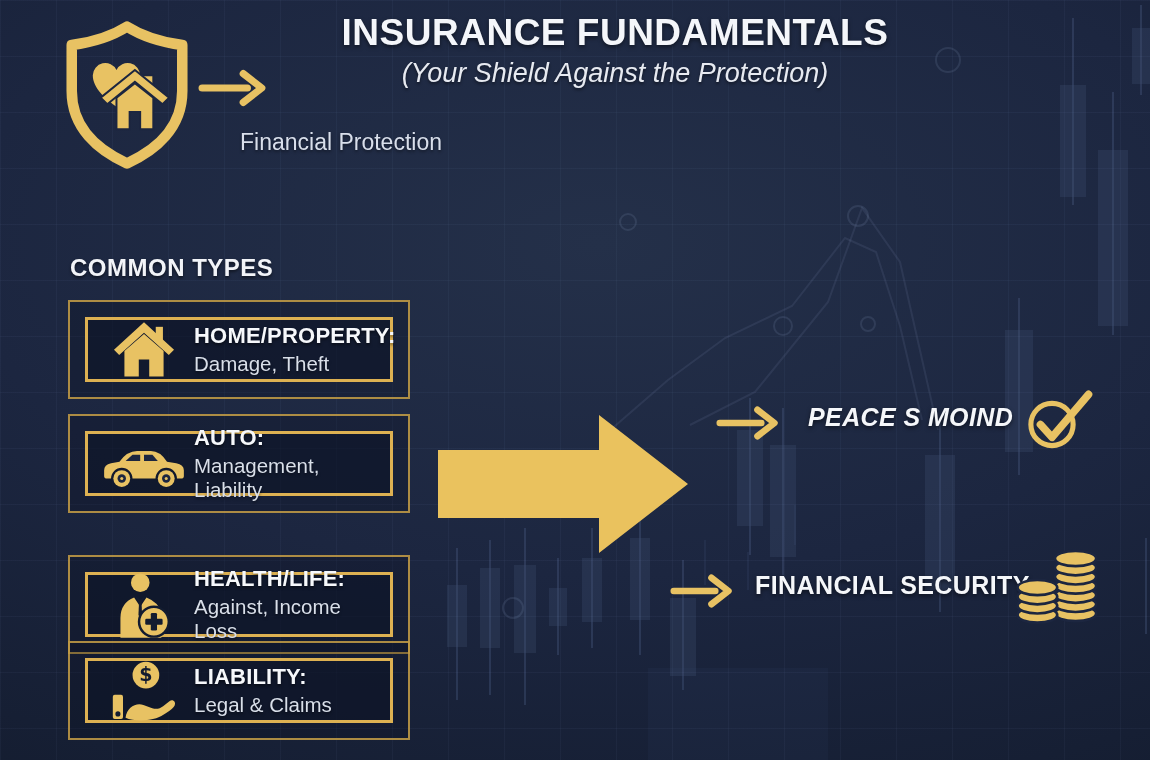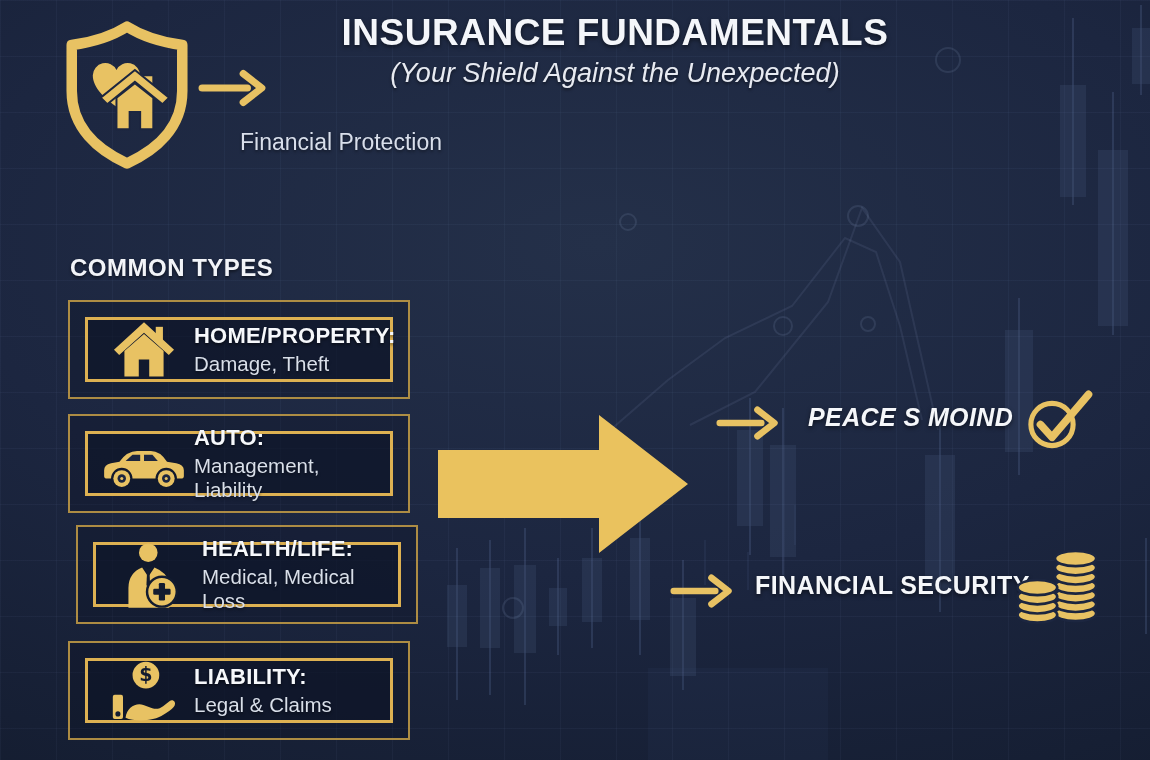--- a/index.html
+++ b/index.html
@@ -122,21 +122,21 @@
     <path d="M58 38 L84 59 L79 64 L58 47 L37 64 L32 59 Z" fill="#e8c263" stroke="#1c2640" stroke-width="1.5"></path>
     <path d="M44 59 L58 48 L72 59 L72 83 L62 83 L62 70 L54 70 L54 83 L44 83 Z" fill="#e8c263" stroke="#1c2640" stroke-width="1.5"></path>
   </svg>
 
   <svg class="abs" style="left:198px;top:66px;" width="72" height="44" viewBox="0 0 70 40">
     <line x1="4" y1="20" x2="48" y2="20" stroke="#e8c263" stroke-width="7" stroke-linecap="round"></line>
     <path d="M44 6 L62 20 L44 34" fill="none" stroke="#e8c263" stroke-width="7" stroke-linecap="round" stroke-linejoin="round"></path>
   </svg>
 
   <div class="abs title">INSURANCE FUNDAMENTALS</div>
-  <div class="abs subtitle">(Your Shield Against the Unexpected)</div>
+  <div class="abs subtitle">(Your Shield Against the Protection)</div>
   <div class="abs tagline">
     <div>Financial Protection</div>
   </div>
 
   <div class="abs section-heading" style="left:70px;top:254px;">COMMON TYPES</div>
 
   <div class="abs type-card" style="top:300px;">
     <div class="type-card-inner">
       <div class="type-icon-col">
         <svg width="68" height="62" viewBox="0 0 100 95">
@@ -167,36 +167,36 @@
             <circle cx="89" cy="55" r="2" fill="#e8c263"></circle>
         </svg>
       </div>
       <div class="type-text-col">
         <div class="type-label">AUTO:</div>
         <div class="type-detail">Management, Liability</div>
       </div>
     </div>
   </div>
 
-  <div class="abs type-card" style="top:525px;margin-left:8px;">
+  <div class="abs type-card" style="top:555px;">
     <div class="type-card-inner">
       <div class="type-icon-col">
         <svg width="62" height="70" viewBox="0 0 100 110">
           <circle cx="44" cy="19" r="15" fill="#e8c263"></circle>
           <path d="M12 108 L12 76 Q12 52 34 43 L44 58 L54 43 Q74 51 78 68 L78 108 Z" fill="#e8c263"></path>
           <path d="M36 41 L44 56 L52 41 L44 46 Z" fill="#131c30"></path>
           <path d="M42 50 L46 50 L47 72 L41 72 Z" fill="#131c30"></path>
           <circle cx="66" cy="82" r="24" fill="#e8c263" stroke="#131c30" stroke-width="4"></circle>
           <rect x="52" y="77" width="28" height="10" rx="2" fill="#131c30"></rect>
           <rect x="61" y="68" width="10" height="28" rx="2" fill="#131c30"></rect>
         </svg>
       </div>
       <div class="type-text-col">
         <div class="type-label">HEALTH/LIFE:</div>
-        <div class="type-detail">Medical, Medical Loss</div>
+        <div class="type-detail">Against, Income Loss</div>
       </div>
     </div>
   </div>
 
   <div class="abs type-card" style="top:641px;">
     <div class="type-card-inner">
       <div class="type-icon-col">
         <svg width="70" height="64" viewBox="0 0 110 100">
           <circle cx="58" cy="25" r="21" fill="#e8c263"></circle>
           <text x="58" y="35" text-anchor="middle" font-size="30" font-weight="bold" fill="#131c30" font-family="'DejaVu Sans',sans-serif">$</text>

